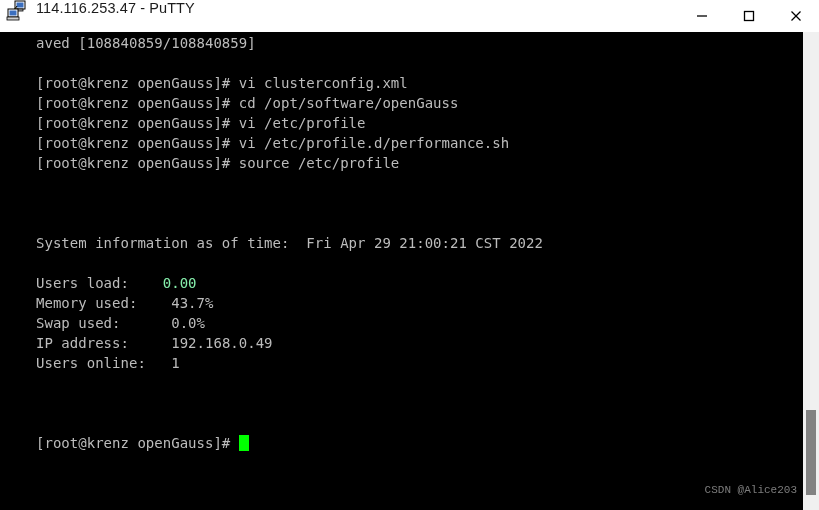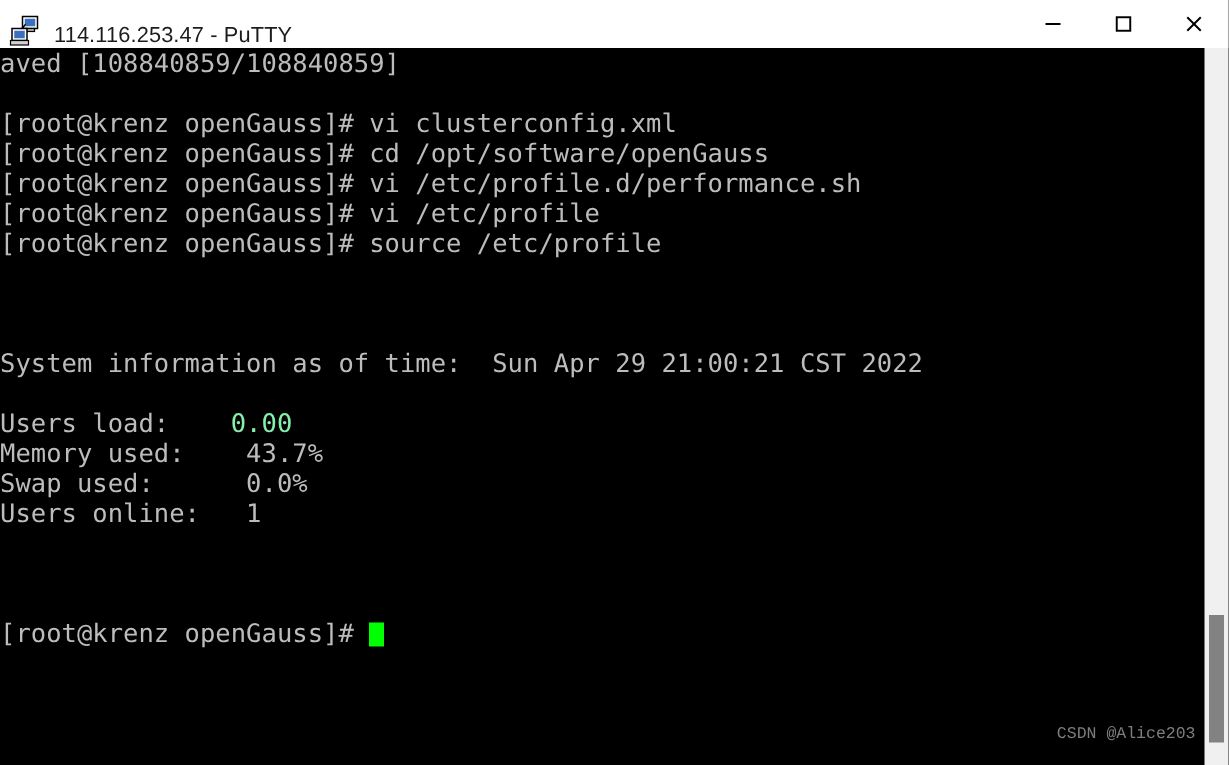--- a/index.html
+++ b/index.html
@@ -23,21 +23,21 @@
   }
 
   
   .titlebar {
     position: absolute;
     top: 0; left: 0;
     width: 819px;
     height: 32px;
     background: #ffffff;
     display: flex;
-    align-items: flex-end;
+    align-items: flex-start;
     box-sizing: border-box;
   }
   .title-icon {
     width: 22px;
     height: 22px;
     margin-left: 6px;
     margin-right: 8px;
     position: relative;
     flex: none;
   }
@@ -77,26 +77,27 @@
   }
   .term-inner {
     position: absolute;
     top: 0;
     left: 0;
     padding-left: 0px;
     padding-top: 1px;
   }
   .line {
     font-family: "DejaVu Sans Mono", "Liberation Mono", monospace;
-    font-size: 17px;
+    font-size: 14px;
     line-height: 20px;
     height: 20px;
     color: #bcbcbc;
     white-space: pre;
     letter-spacing: 0.02px;
+    padding-left: 36px;
   }
   .line.blank { color: transparent; }
   .val-yellow { color: #86efac; }
   .cursor {
     display: inline-block;
     width: 9.9px;
     height: 16px;
     background: #00ff00;
     vertical-align: -3px;
   }
@@ -172,31 +173,32 @@
       </div>
     </div>
   </div>
 
   <div class="terminal">
     <div class="term-inner" id="term-inner">
         <div class="line">aved [108840859/108840859]</div>
         <div class="line blank"> </div>
         <div class="line">[root@krenz openGauss]# vi clusterconfig.xml</div>
         <div class="line">[root@krenz openGauss]# cd /opt/software/openGauss</div>
+        <div class="line">[root@krenz openGauss]# vi /etc/profile</div>
         <div class="line">[root@krenz openGauss]# vi /etc/profile.d/performance.sh</div>
-        <div class="line">[root@krenz openGauss]# vi /etc/profile</div>
         <div class="line">[root@krenz openGauss]# source /etc/profile</div>
         <div class="line blank"> </div>
         <div class="line blank"> </div>
         <div class="line blank"> </div>
-        <div class="line">System information as of time:  Sun Apr 29 21:00:21 CST 2022</div>
+        <div class="line">System information as of time:  Fri Apr 29 21:00:21 CST 2022</div>
         <div class="line blank"> </div>
         <div class="line"><span>Users load:    </span><span class="val-yellow">0.00</span></div>
         <div class="line"><span>Memory used:    </span><span>43.7%</span></div>
         <div class="line"><span>Swap used:      </span><span>0.0%</span></div>
+        <div class="line"><span>IP address:     </span><span>192.168.0.49</span></div>
         <div class="line"><span>Users online:   </span><span>1</span></div>
         <div class="line blank"> </div>
         <div class="line blank"> </div>
         <div class="line blank"> </div>
         <div class="line"><span>[root@krenz openGauss]# </span><span class="cursor"></span></div>
       </div>
   </div>
 
   <div class="scrollbar">
     <div class="scroll-thumb" id="scroll-thumb" style="top: 378px; height: 85px;"></div>

